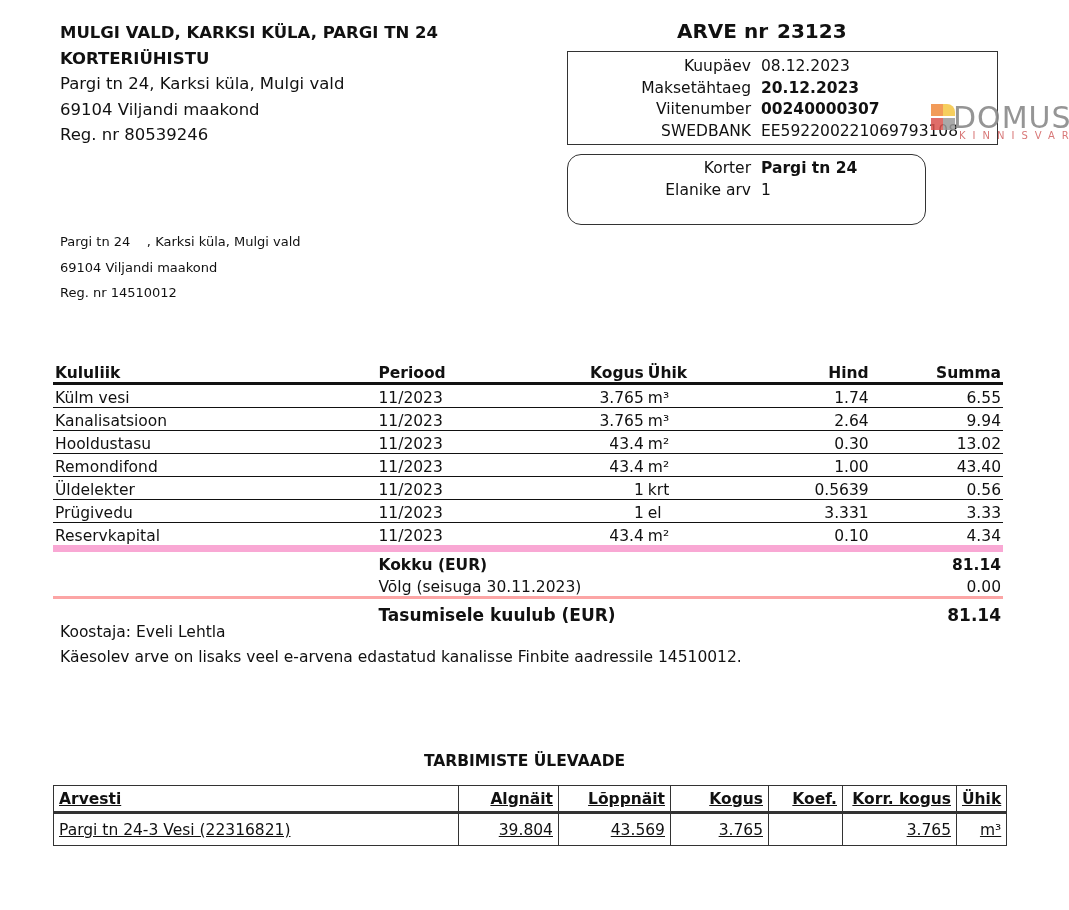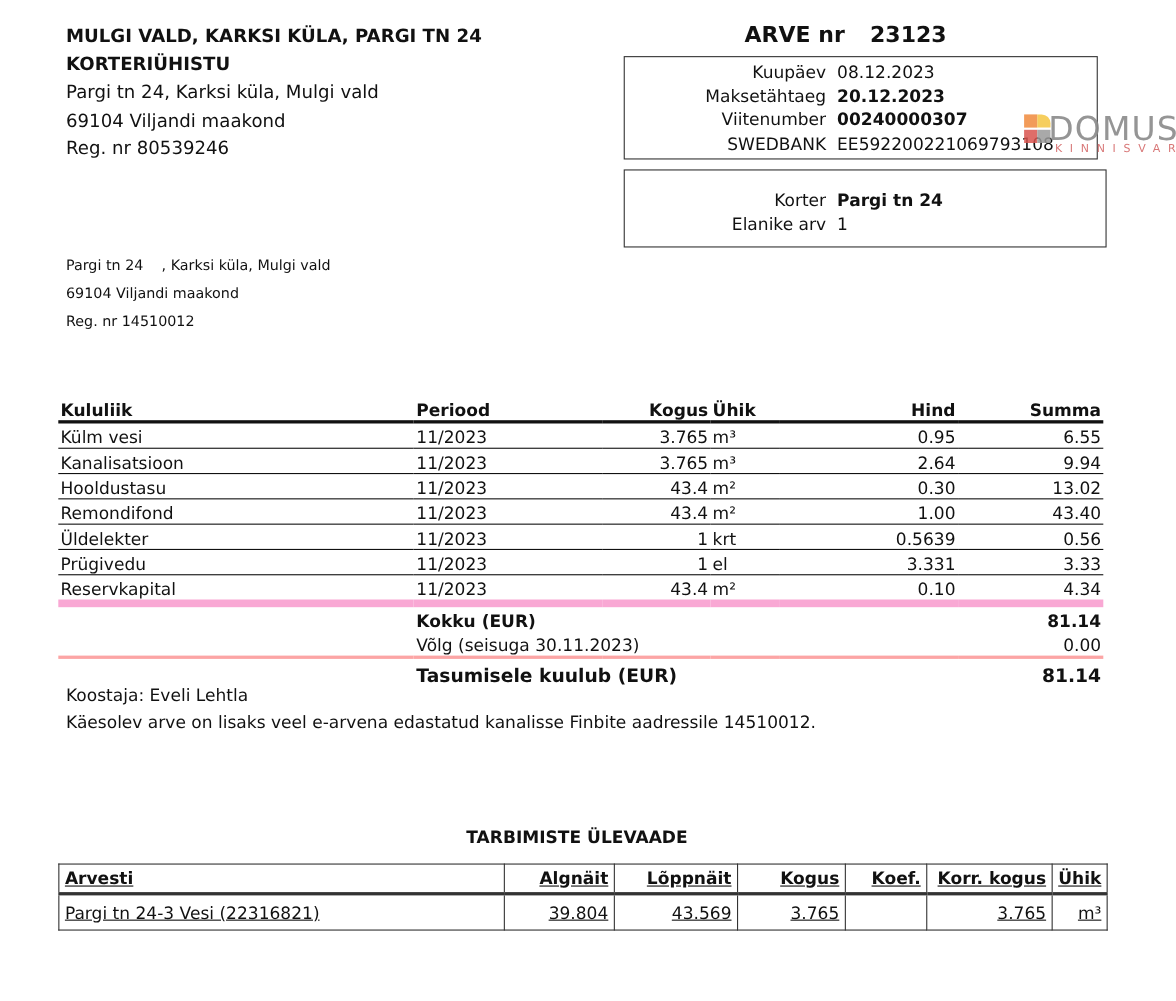--- a/index.html
+++ b/index.html
@@ -7,25 +7,25 @@
          font-family:"DejaVu Sans", sans-serif; color:#111; font-size:16px; }
   .abs { position:absolute; }
   .b { font-weight:bold; }
 
   
   #sender { left:60px; top:20px; line-height:25.5px; font-size:16.5px; }
   #sender .name { font-weight:bold; }
 
   
   #inv-title { left:668px; top:19px; font-size:20px; font-weight:bold; }
-  #inv-title .lbl { display:inline-block; width:100px; text-align:right; margin-right:16px; }
+  #inv-title .lbl { display:inline-block; width:100px; text-align:right; margin-right:2px; }
   #inv-title .num { display:inline-block; }
   .box { position:absolute; border:1px solid #333; box-sizing:border-box; }
   #box1 { left:567px; top:51px; width:431px; height:94px; padding-top:4px; }
-  #box2 { left:567px; top:154px; width:439px; height:71px; padding-top:17px; }
+  #box2 { left:567px; top:154px; width:359px; height:71px; padding-top:3px;border-radius:14px; }
   .kv { display:flex; font-size:15.5px; line-height:21.5px; }
   .kv .k { width:193px; text-align:right; padding-right:10px; box-sizing:border-box; }
   .kv .v { flex:1; white-space:nowrap; }
 
   
   #logo { left:931px; top:102px; width:110px; height:44px; }
   #logo .sq { position:absolute; width:12px; height:12px; opacity:0.85; }
   #logo .domus { position:absolute; left:22px; top:-2px; font-size:30px; color:#8a8a8a; letter-spacing:1px; opacity:0.9;}
   #logo .kv2 { position:absolute; left:28px; top:28px; font-size:10px; color:#d46a6a; letter-spacing:7px; opacity:0.9;}
 
@@ -125,21 +125,21 @@
       <th class="c5 r">Hind</th>
       <th class="c6 r">Summa</th>
     </tr>
   </thead>
   <tbody id="costs-body">
     <tr>
         <td>Külm vesi</td>
         <td>11/2023</td>
         <td class="r">3.765</td>
         <td>m³</td>
-        <td class="r">0.95</td>
+        <td class="r">1.74</td>
         <td class="r">6.55</td>
       </tr>
       <tr>
         <td>Kanalisatsioon</td>
         <td>11/2023</td>
         <td class="r">3.765</td>
         <td>m³</td>
         <td class="r">2.64</td>
         <td class="r">9.94</td>
       </tr>

